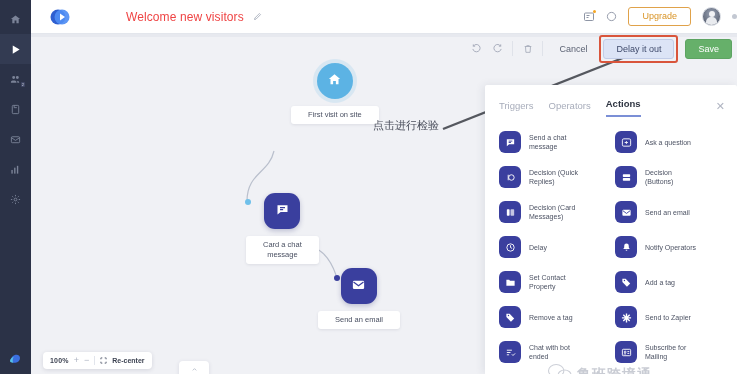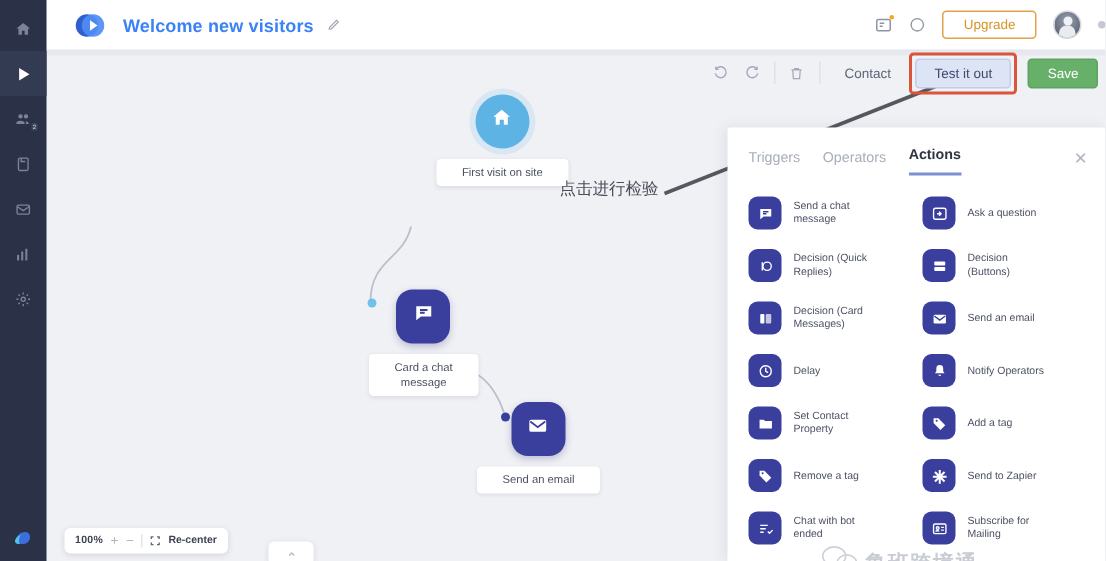--- a/index.html
+++ b/index.html
@@ -31,22 +31,23 @@
     position:absolute;left:8px;bottom:8px;width:16px;height:16px;
   }
 
   
   .header{
     position:absolute;left:31px;top:0;right:0;height:33px;background:#ffffff;
     border-bottom:1px solid #e3e6ec;display:flex;align-items:center;z-index:30;
   }
   .hdr-logo{width:24px;height:24px;margin-left:17px;margin-right:10px;flex:0 0 auto;}
   .hdr-title{
-    font-size:12px;color:#3b82f6;font-weight:700;letter-spacing:.1px;
+    font-size:12px;color:#ef4444;font-weight:400;letter-spacing:.1px;
     white-space:nowrap;
+    margin-left:44px;
   }
   .hdr-pencil{margin-left:9px;color:#9aa1b0;display:flex;align-items:center;}
   .hdr-right{margin-left:auto;display:flex;align-items:center;gap:11px;}
   .hdr-icon{color:#8e95a5;display:flex;align-items:center;position:relative;}
   .hdr-dot{
     position:absolute;right:-1px;top:-1px;width:3px;height:3px;border-radius:50%;
     background:#f5a623;
   }
   .upgrade-btn{
     border:1px solid #e0a24a;color:#d99426;background:#fff;border-radius:3px;
@@ -380,23 +381,23 @@
             <path d="M19 7a8 8 0 1 0 1 6"></path>
           </svg>
       </span>
       <span class="tb-sep"></span>
       <span class="tb-icon">
         <svg width="10" height="10" viewBox="0 0 24 24" fill="none" stroke="currentColor" stroke-width="2">
             <path d="M4 6h16M9 6V4h6v2M6 6l1 14h10l1-14"></path>
           </svg>
       </span>
       <span class="tb-sep"></span>
-      <button class="btn btn-cancel">Contact</button>
+      <button class="btn btn-cancel">Cancel</button>
       <button class="btn btn-test">
-        <span>Test it out</span>
+        <span>Delay it out</span>
         <span class="redbox"></span>
       </button>
       <button class="btn btn-save">Save</button>
     </div>
 
     <div class="panel">
       <div class="panel-tabs">
         <span class="tab">Triggers</span>
         <span class="tab">Operators</span>
         <span class="tab active">Actions</span>

